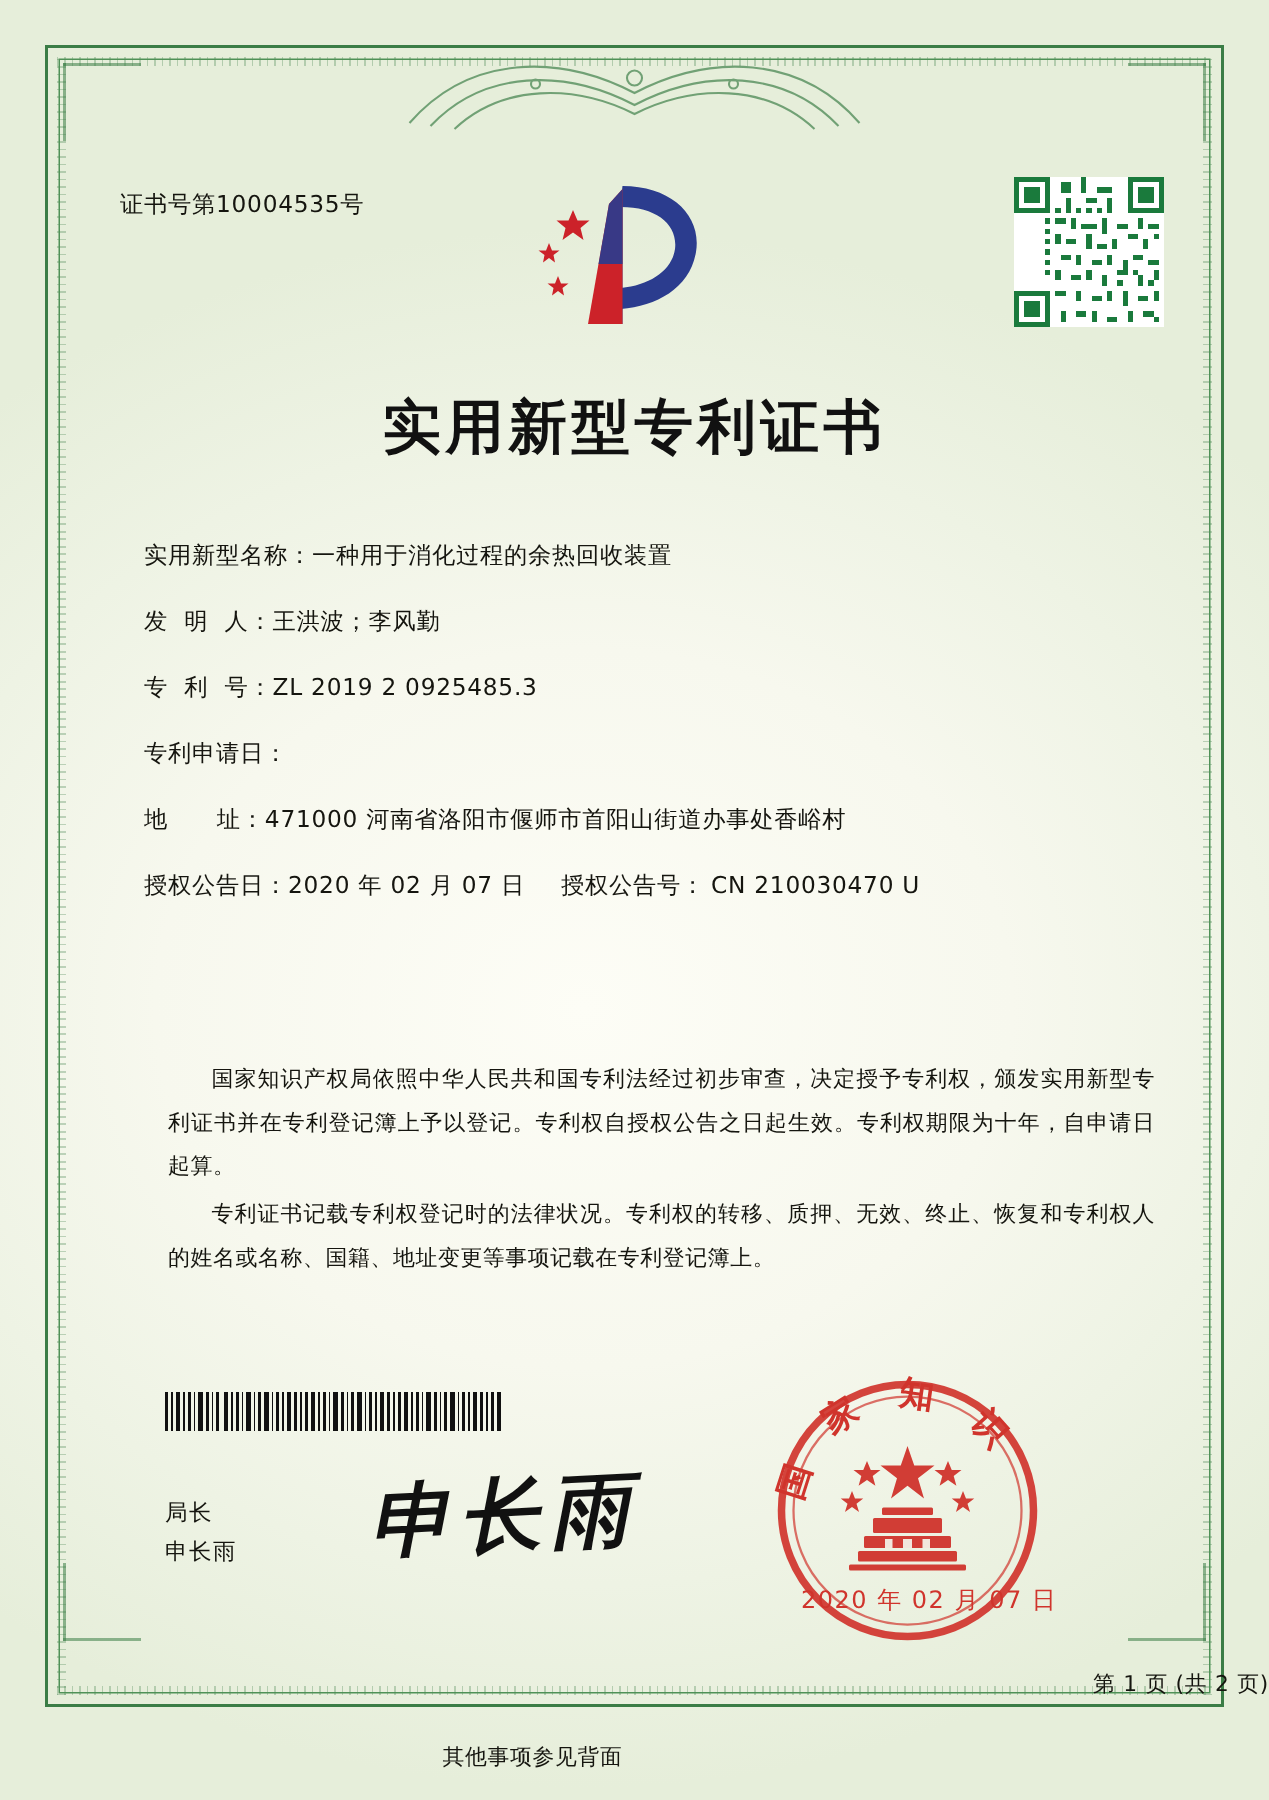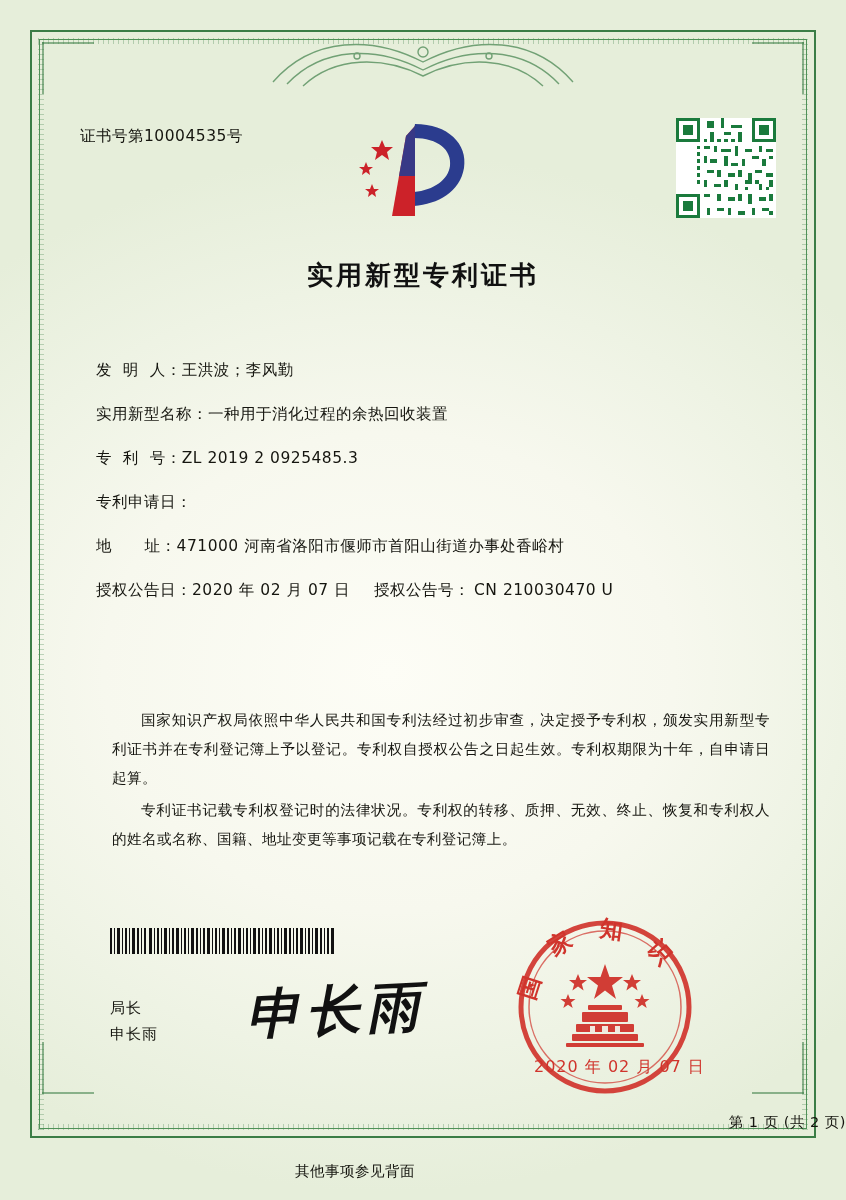--- a/index.html
+++ b/index.html
@@ -105,21 +105,21 @@
   }
 
   
   .title {
     position: absolute;
     left: 0; top: 258px;
     width: 846px;
     text-align: center;
     font-family: "DejaVu Serif", "Liberation Serif", serif;
     font-weight: bold;
-    font-size: 26px;
+    font-size: 39px;
     letter-spacing: 3px;
     color: #111;
   }
 
   
   .fields {
     position: absolute;
     left: 96px; top: 360px;
     width: 660px;
   }
@@ -362,26 +362,26 @@
       <rect x="20" y="20" width="1" height="1"></rect>
         <rect x="23" y="18" width="1" height="1"></rect>
       <rect x="26" y="20" width="1" height="1"></rect>
     </g>
   </svg>
 
   <div class="title">实用新型专利证书</div>
 
   <div class="fields">
     <div class="field">
+      <span class="lbl">实用新型名称：</span>
+      <span class="val">一种用于消化过程的余热回收装置</span>
+    </div>
+    <div class="field">
       <span class="lbl">发  明  人：</span>
       <span class="val">王洪波；李风勤</span>
-    </div>
-    <div class="field">
-      <span class="lbl">实用新型名称：</span>
-      <span class="val">一种用于消化过程的余热回收装置</span>
     </div>
     <div class="field">
       <span class="lbl">专  利  号：</span>
       <span class="val">ZL 2019 2 0925485.3</span>
     </div>
     <div class="field">
       <span class="lbl">专利申请日：</span>
     </div>
     <div class="field">
       <span class="lbl">地      址：</span>

